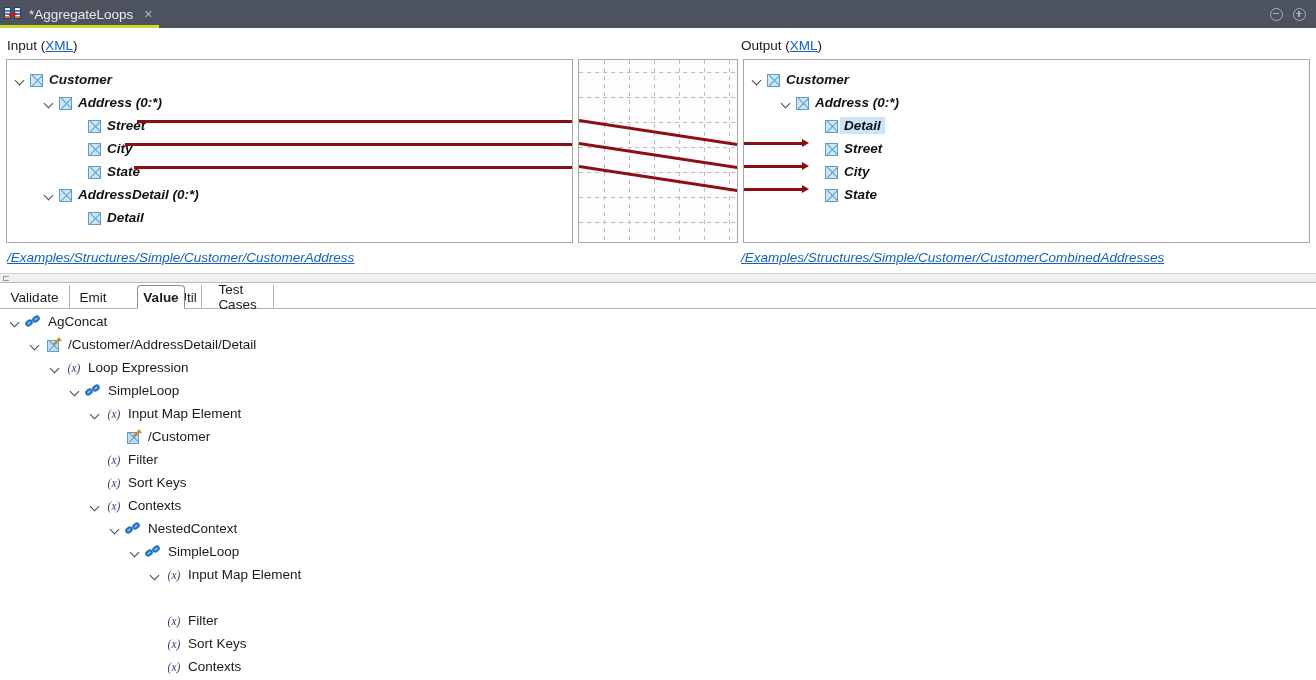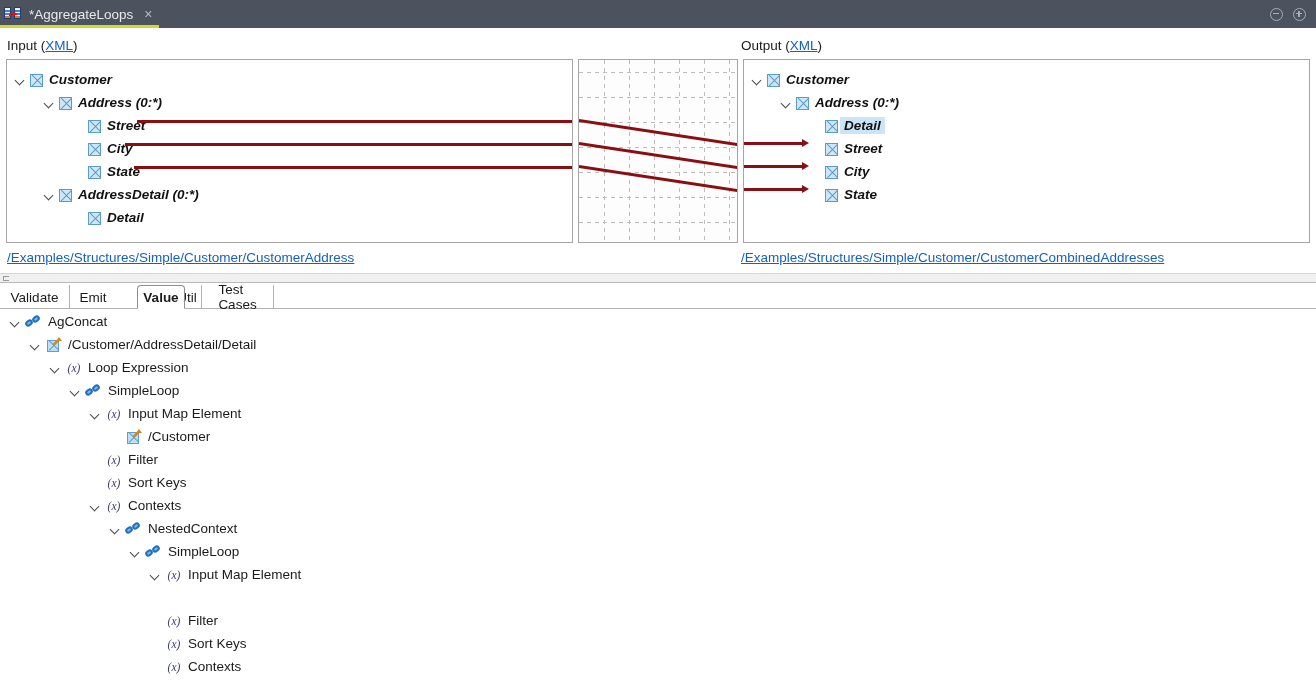--- a/index.html
+++ b/index.html
@@ -139,21 +139,21 @@
     position: absolute; width: 0; height: 0;
     border-top: 4.5px solid transparent;
     border-bottom: 4.5px solid transparent;
     border-left: 7px solid #8b0f12;
   }
   .diag { position: absolute; transform-origin: 0 50%; height: 2.6px; background: #8b0f12; }
 
   
   .path-link {
     position: absolute; font-size: 13.5px; color: #1560c0;
-    text-decoration: underline; white-space: nowrap;
+    text-decoration: underline; white-space: nowrap; font-style: italic;
   }
 
   
   #splitter {
     position: absolute; left: 0; top: 273px; width: 1316px; height: 10px;
     background: #f0f0f0; border-top: 1px solid #d4d4d4; border-bottom: 1px solid #b9b9b9;
   }
   #splitter .grip {
     position: absolute; left: 3px; top: 2px; width: 6px; height: 5px;
     border-left: 1px solid #9a9a9a; border-top: 1px solid #9a9a9a; border-bottom: 1px solid #9a9a9a;

